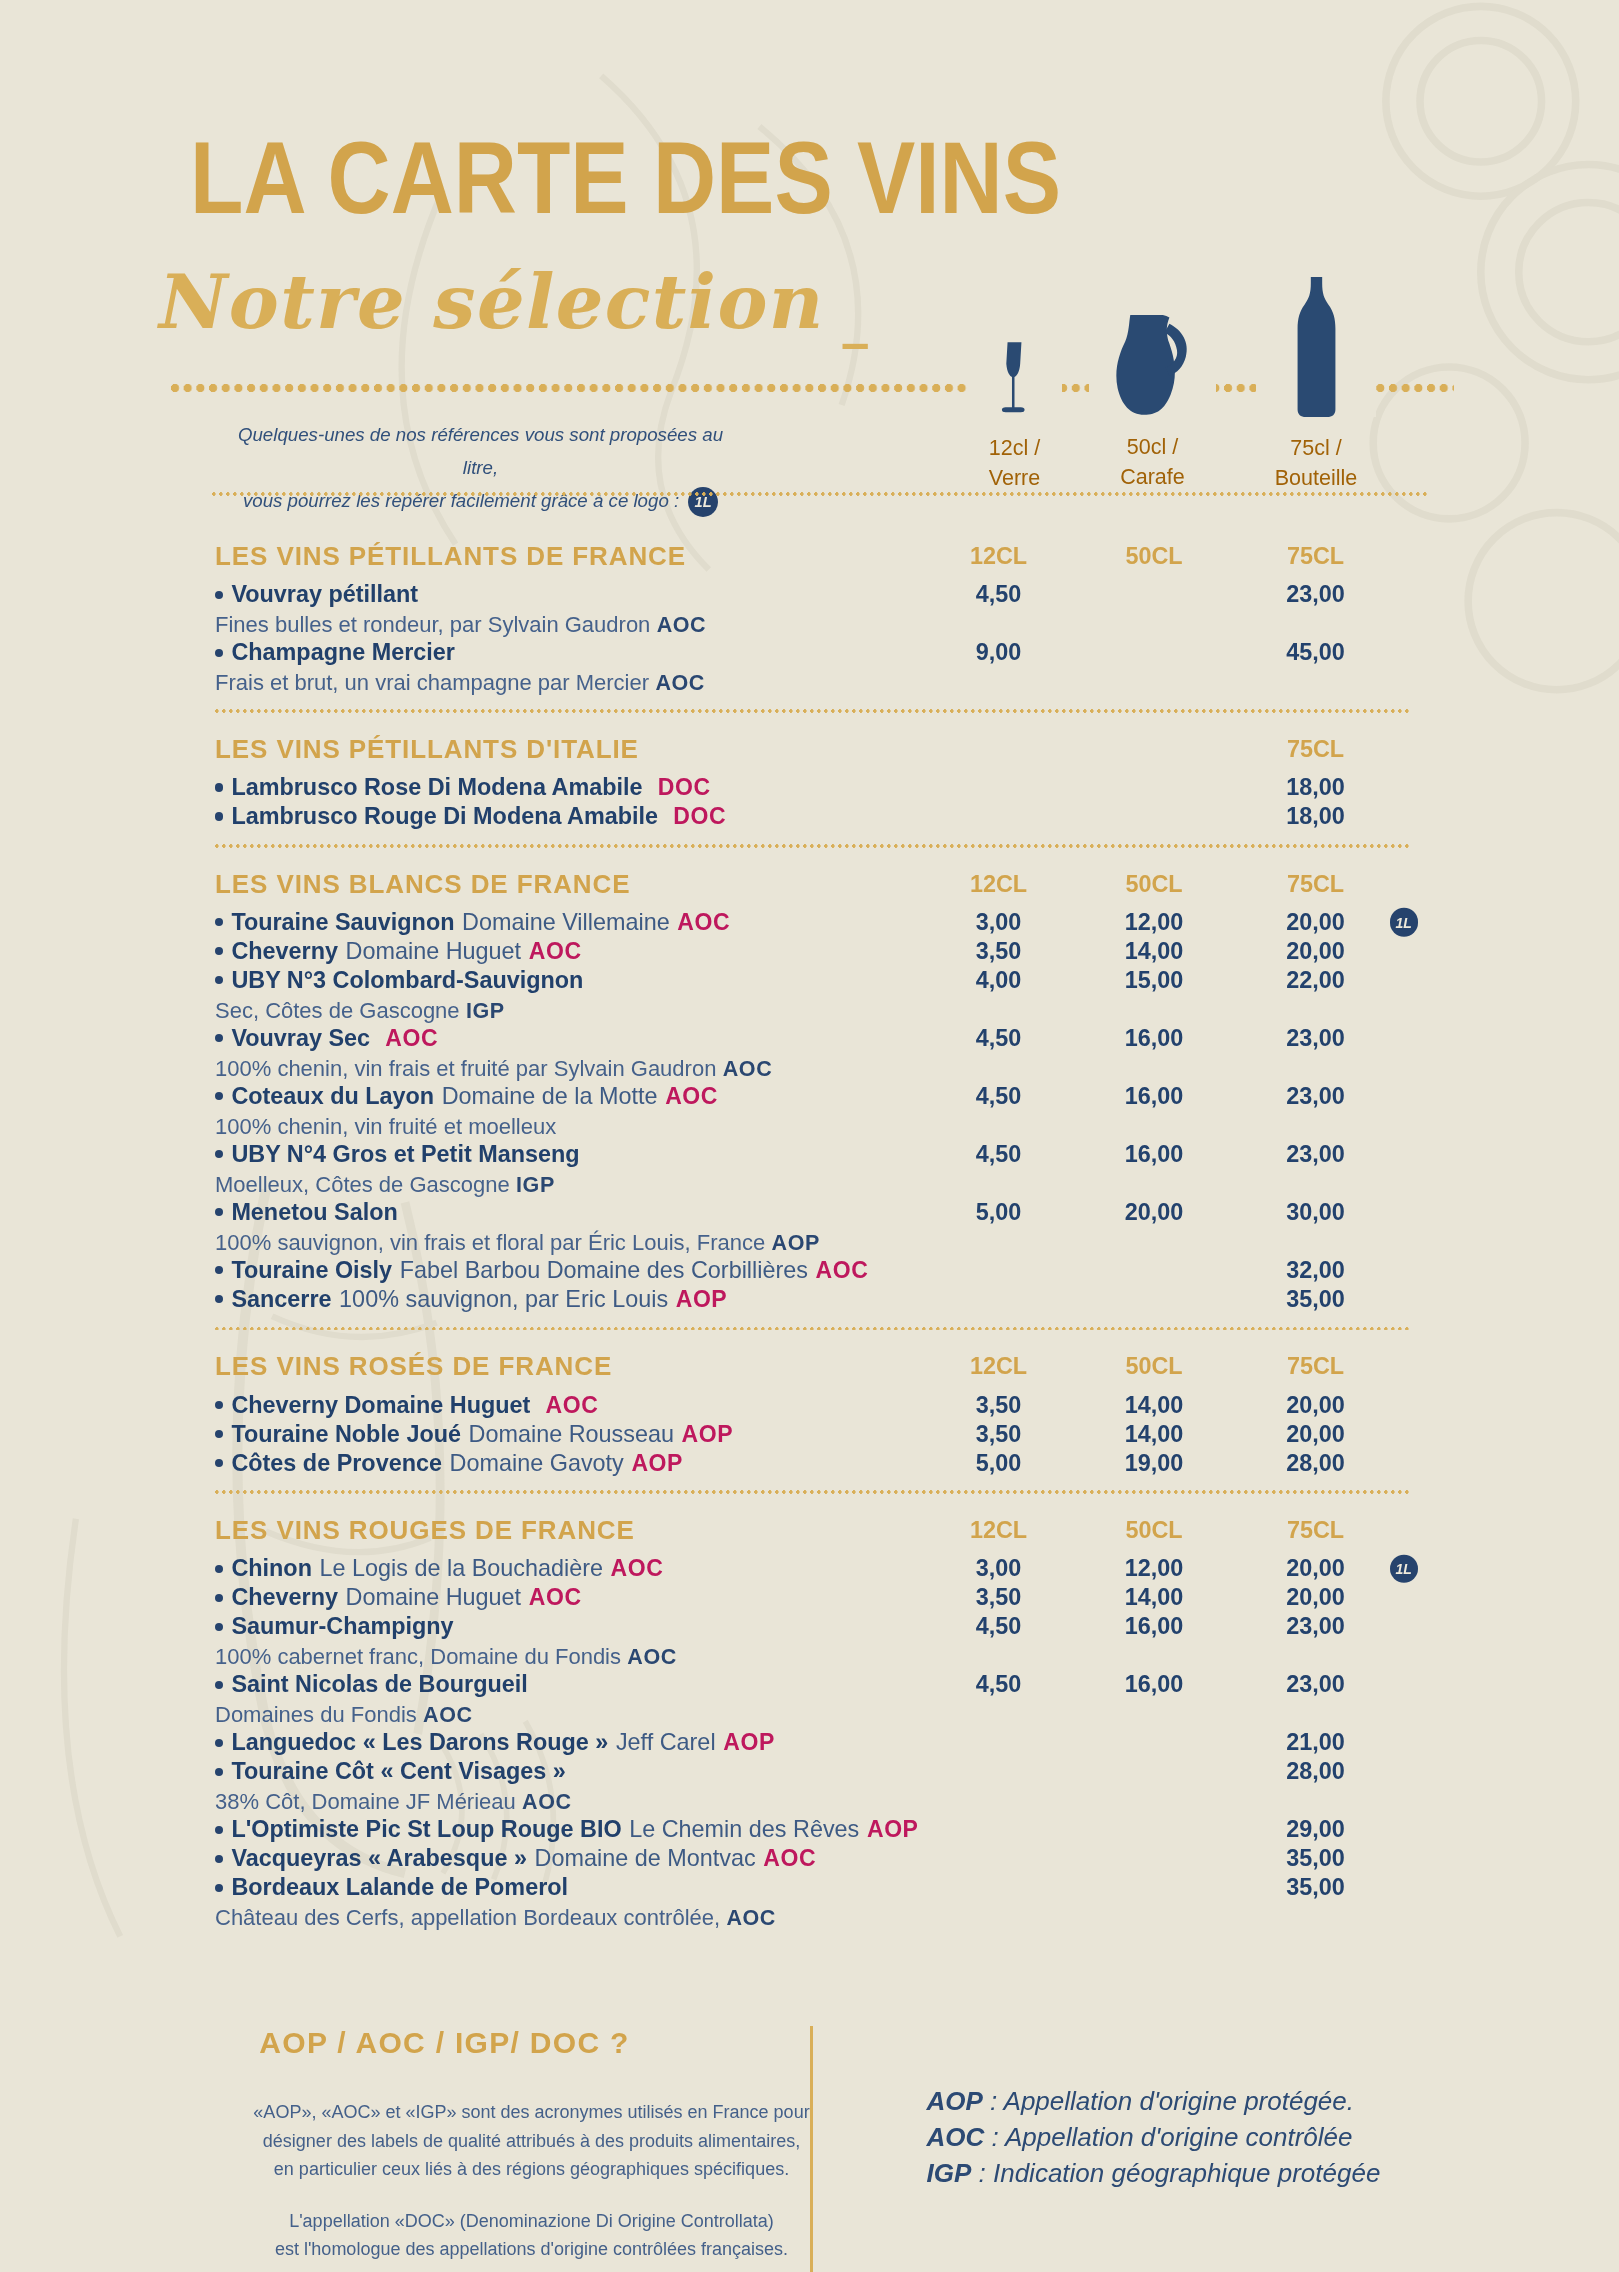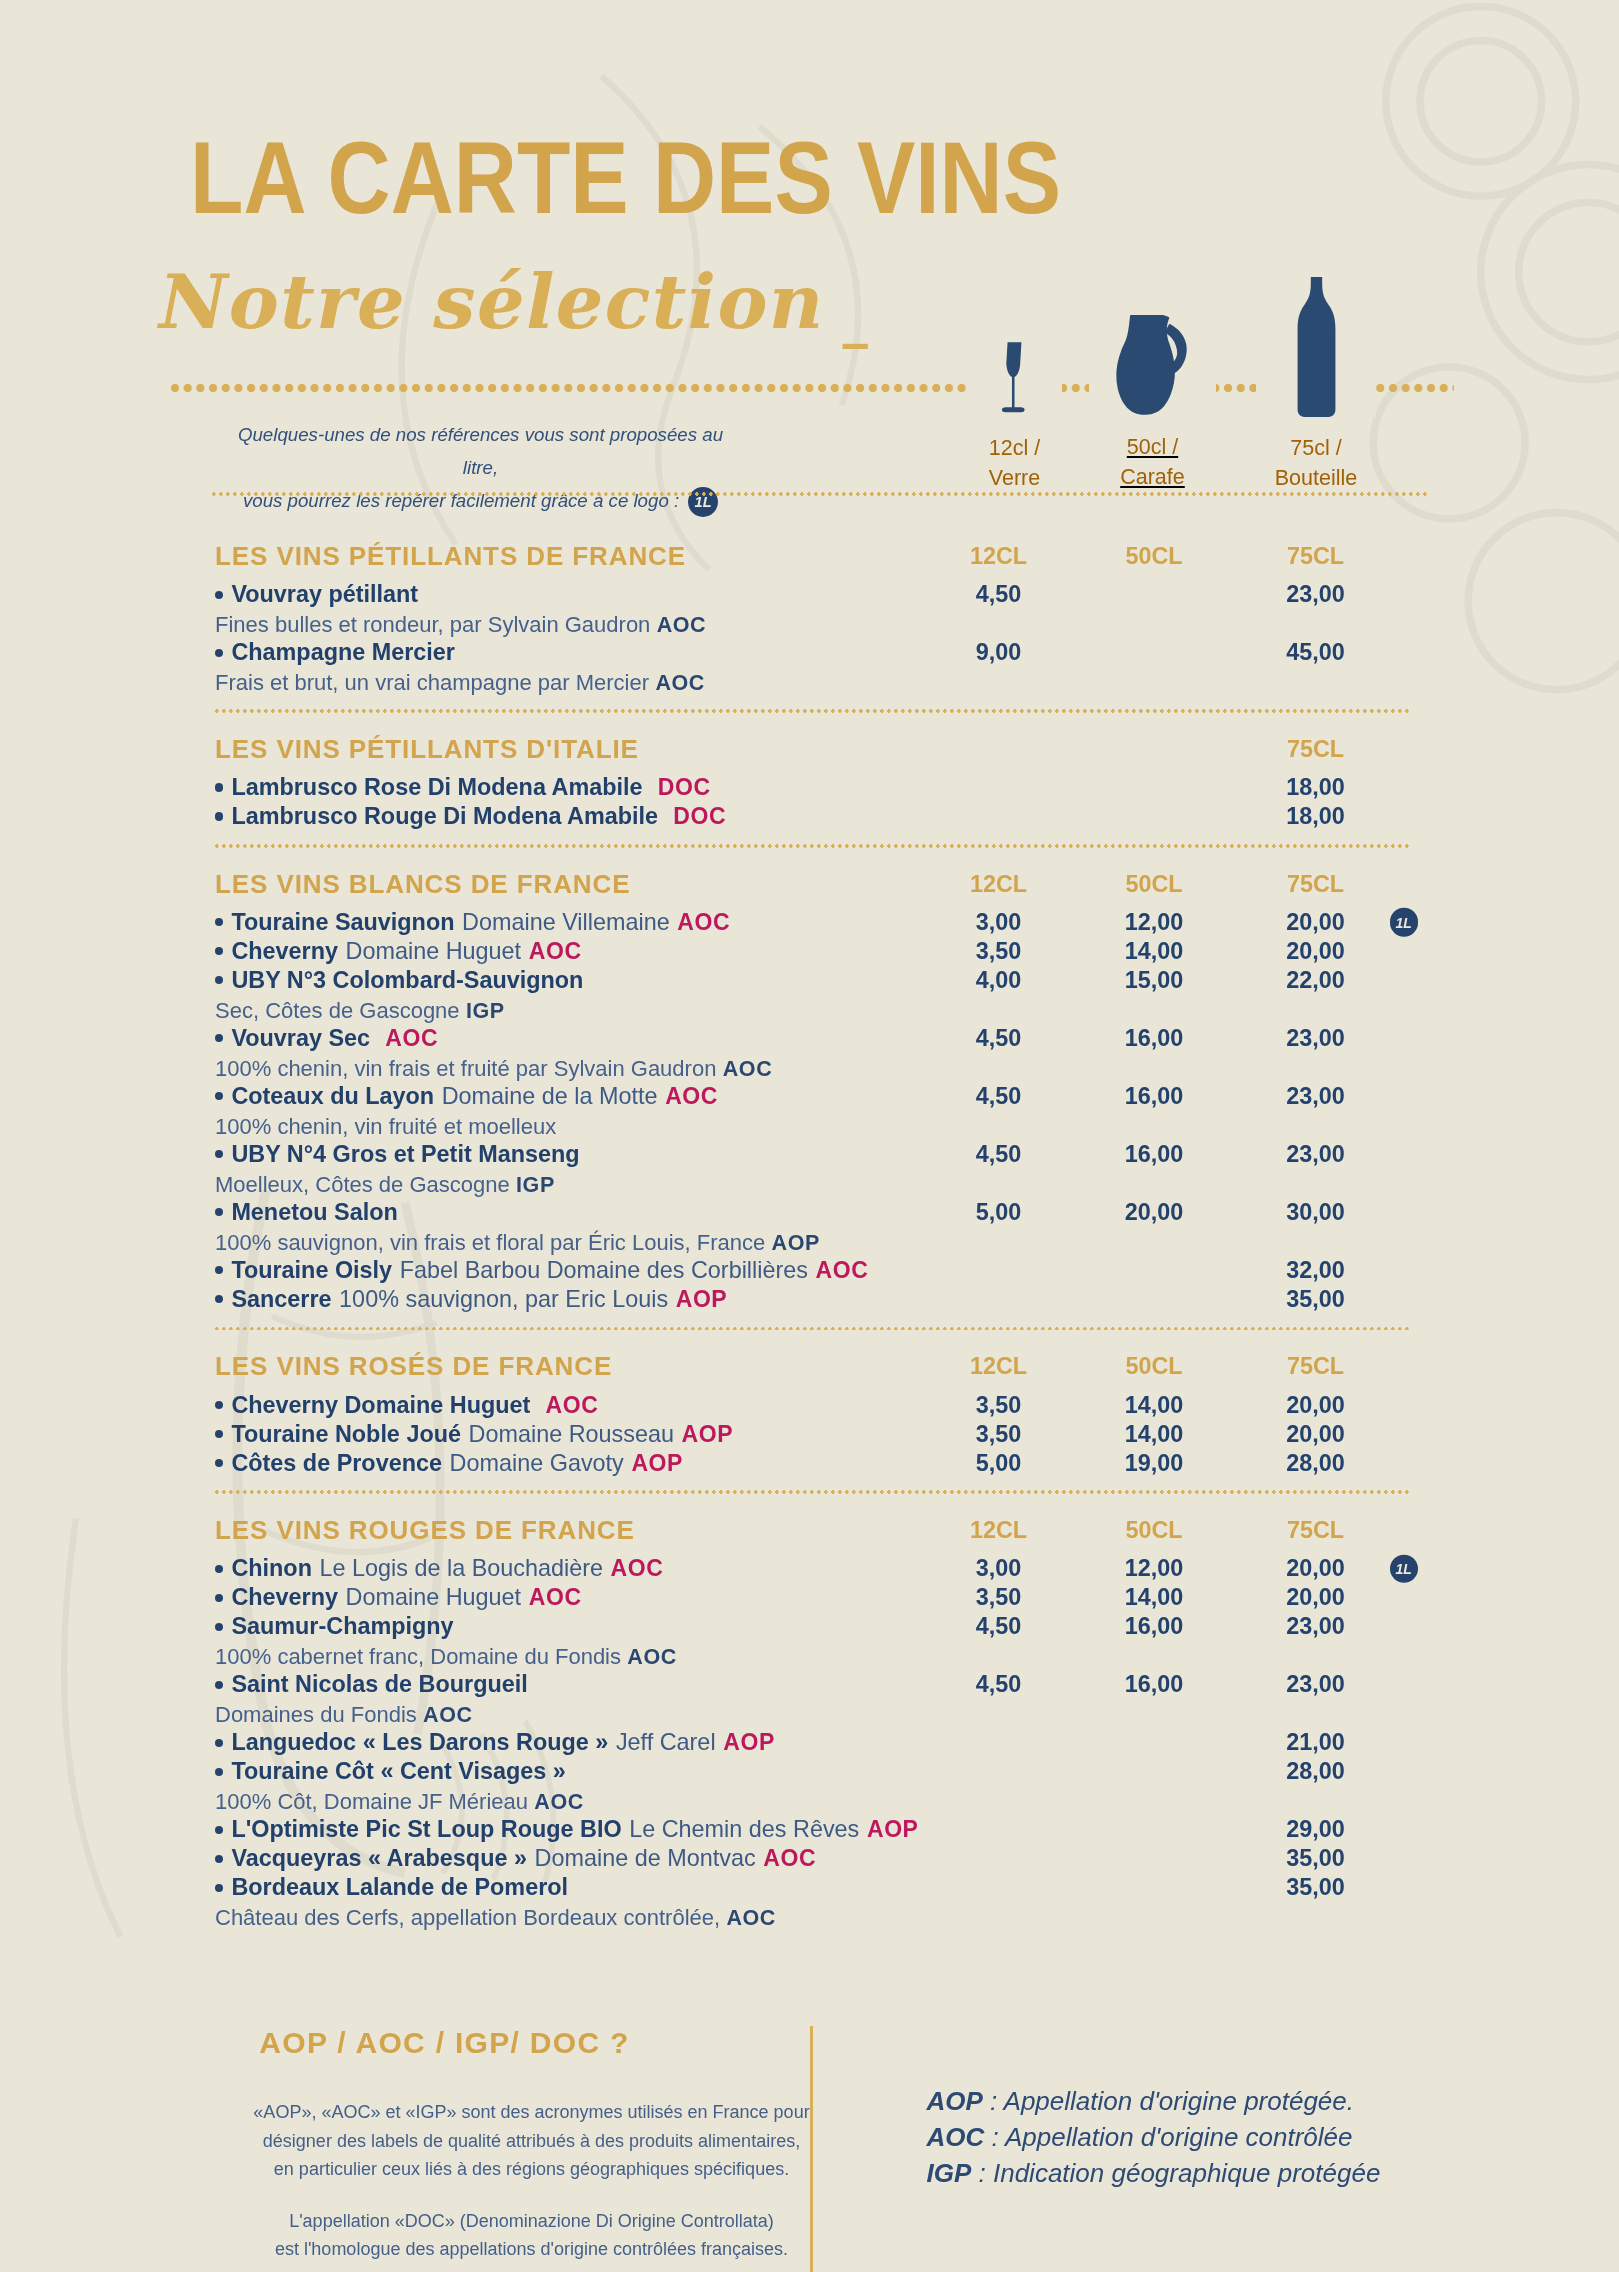--- a/index.html
+++ b/index.html
@@ -70,21 +70,21 @@
   .measure{position:absolute;text-align:center;}
   .measure .icon-wrap{
     display:flex;align-items:flex-end;justify-content:center;
     background:var(--bg);padding:0 8.9px;
   }
   .measure svg{display:block;}
   .measure .lbl{
     margin-top:16.4px;color:#a16207;font-size:21.5px;line-height:30px;font-weight:400;
   }
   .m-verre{left:967px;top:342px;width:95px;}
-  .m-carafe{left:1089px;top:315px;width:127px;text-decoration:underline;}
+  .m-carafe{left:1089px;top:315px;width:127px;}
   .m-bout{left:1256px;top:277px;width:120px;}
 
   
   .menu{padding:14px 209px 0 215px;}
   .sec-head{display:flex;align-items:center;height:35px;margin-bottom:6.3px;}
   .sec-title{flex:0 0 auto;font-size:26px;font-weight:700;color:var(--gold);letter-spacing:0.9px;}
   .sec-head .spacer{flex:1;}
   .c12{width:127px;text-align:center;}
   .c50{width:146px;margin-left:19px;text-align:center;}
   .c75{width:127px;margin-left:25px;text-align:center;position:relative;}
@@ -632,21 +632,21 @@
         <span class="wname">Touraine Côt « Cent Visages »</span>
         <span class="wdetail"></span>
         <span class="wcert"></span>
       </div>
       <div class="c12 price"></div>
       <div class="c50 price"></div>
       <div class="c75 price">28,00</div>
       <div class="lit-slot"></div>
     </div>
     <div class="desc-row">
-      <span class="wdesc">100% Côt, Domaine JF Mérieau</span>
+      <span class="wdesc">38% Côt, Domaine JF Mérieau</span>
       <span class="wdesc-cert">AOC</span>
     </div>
   </div>
 
   <div>
     <div class="row">
       <div class="wine-left">
         <span class="bullet"></span>
         <span class="wname">L'Optimiste Pic St Loup Rouge BIO</span>
         <span class="wdetail">Le Chemin des Rêves</span>

